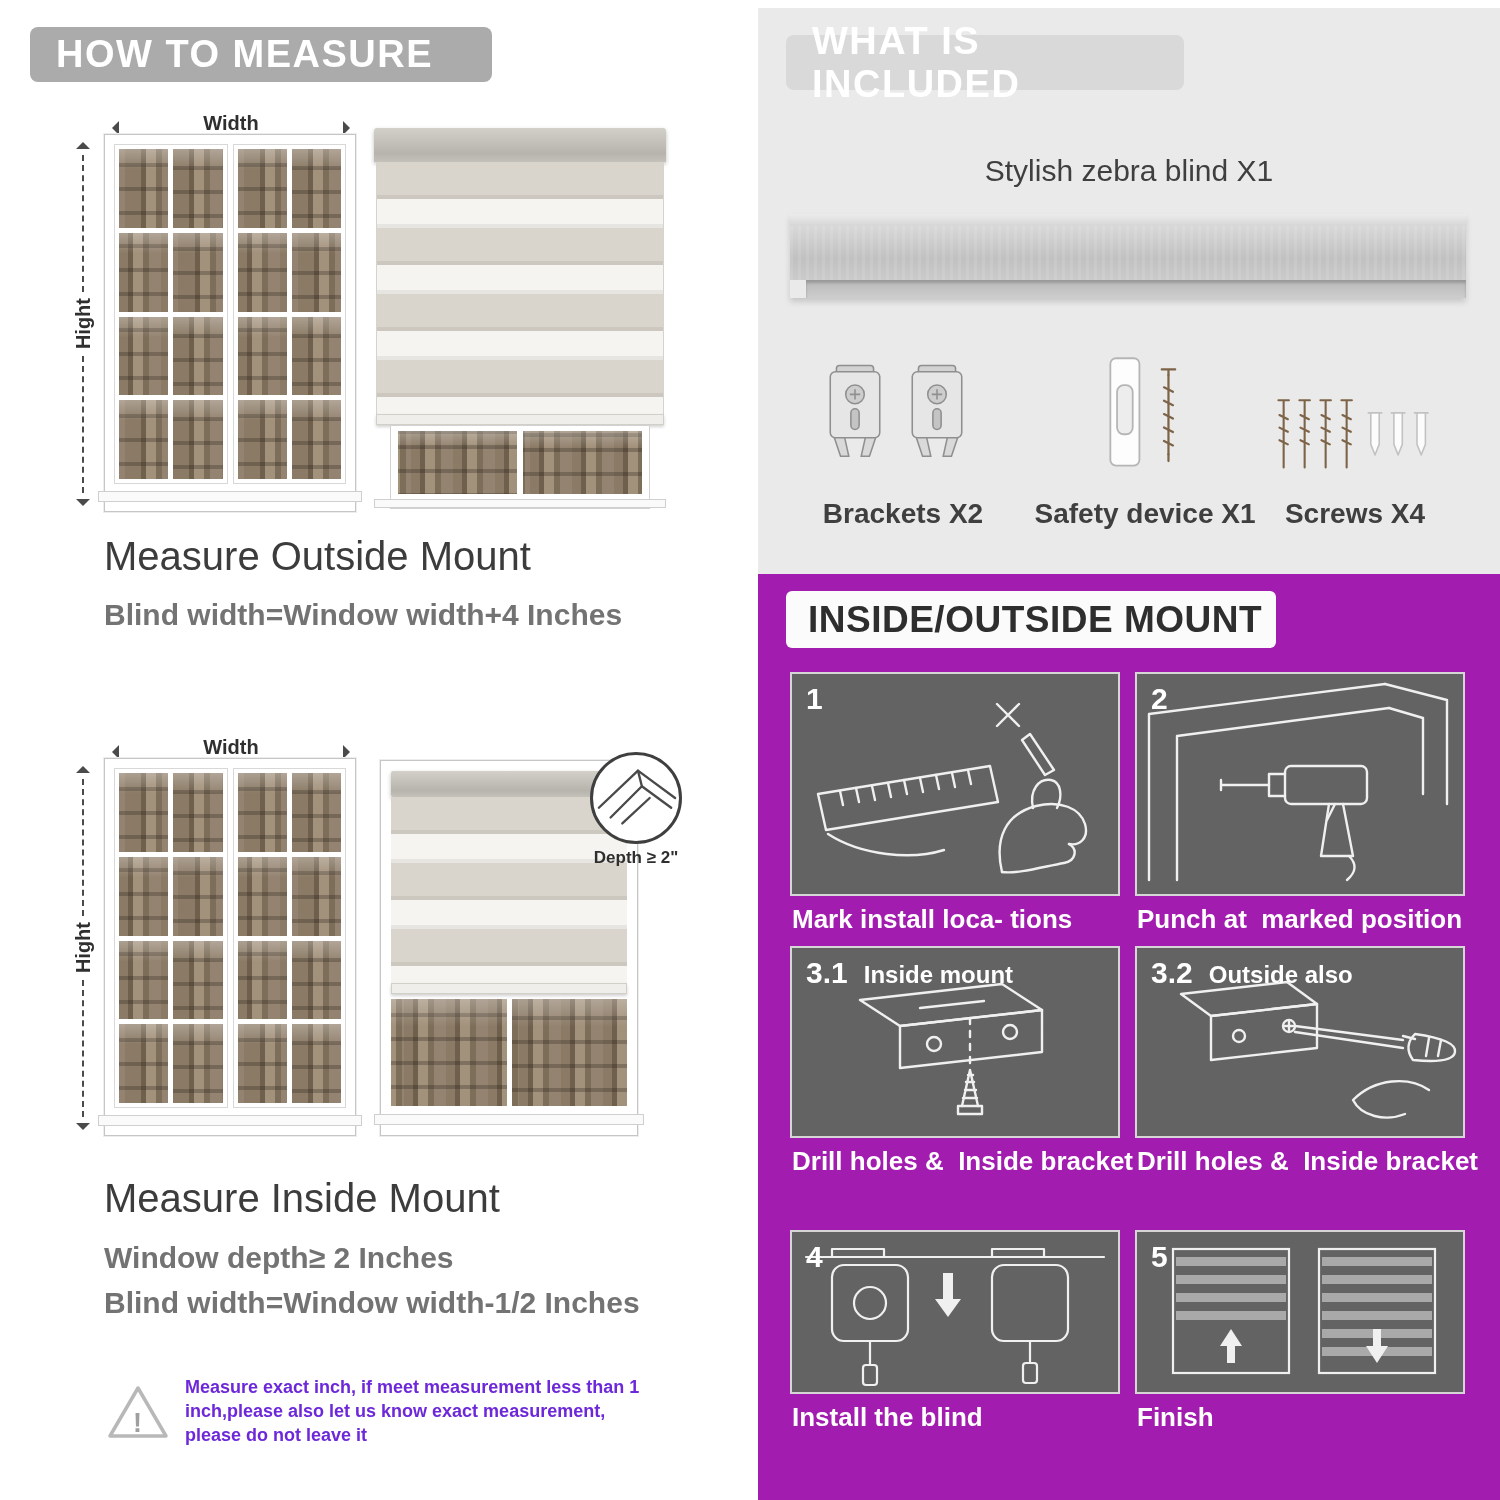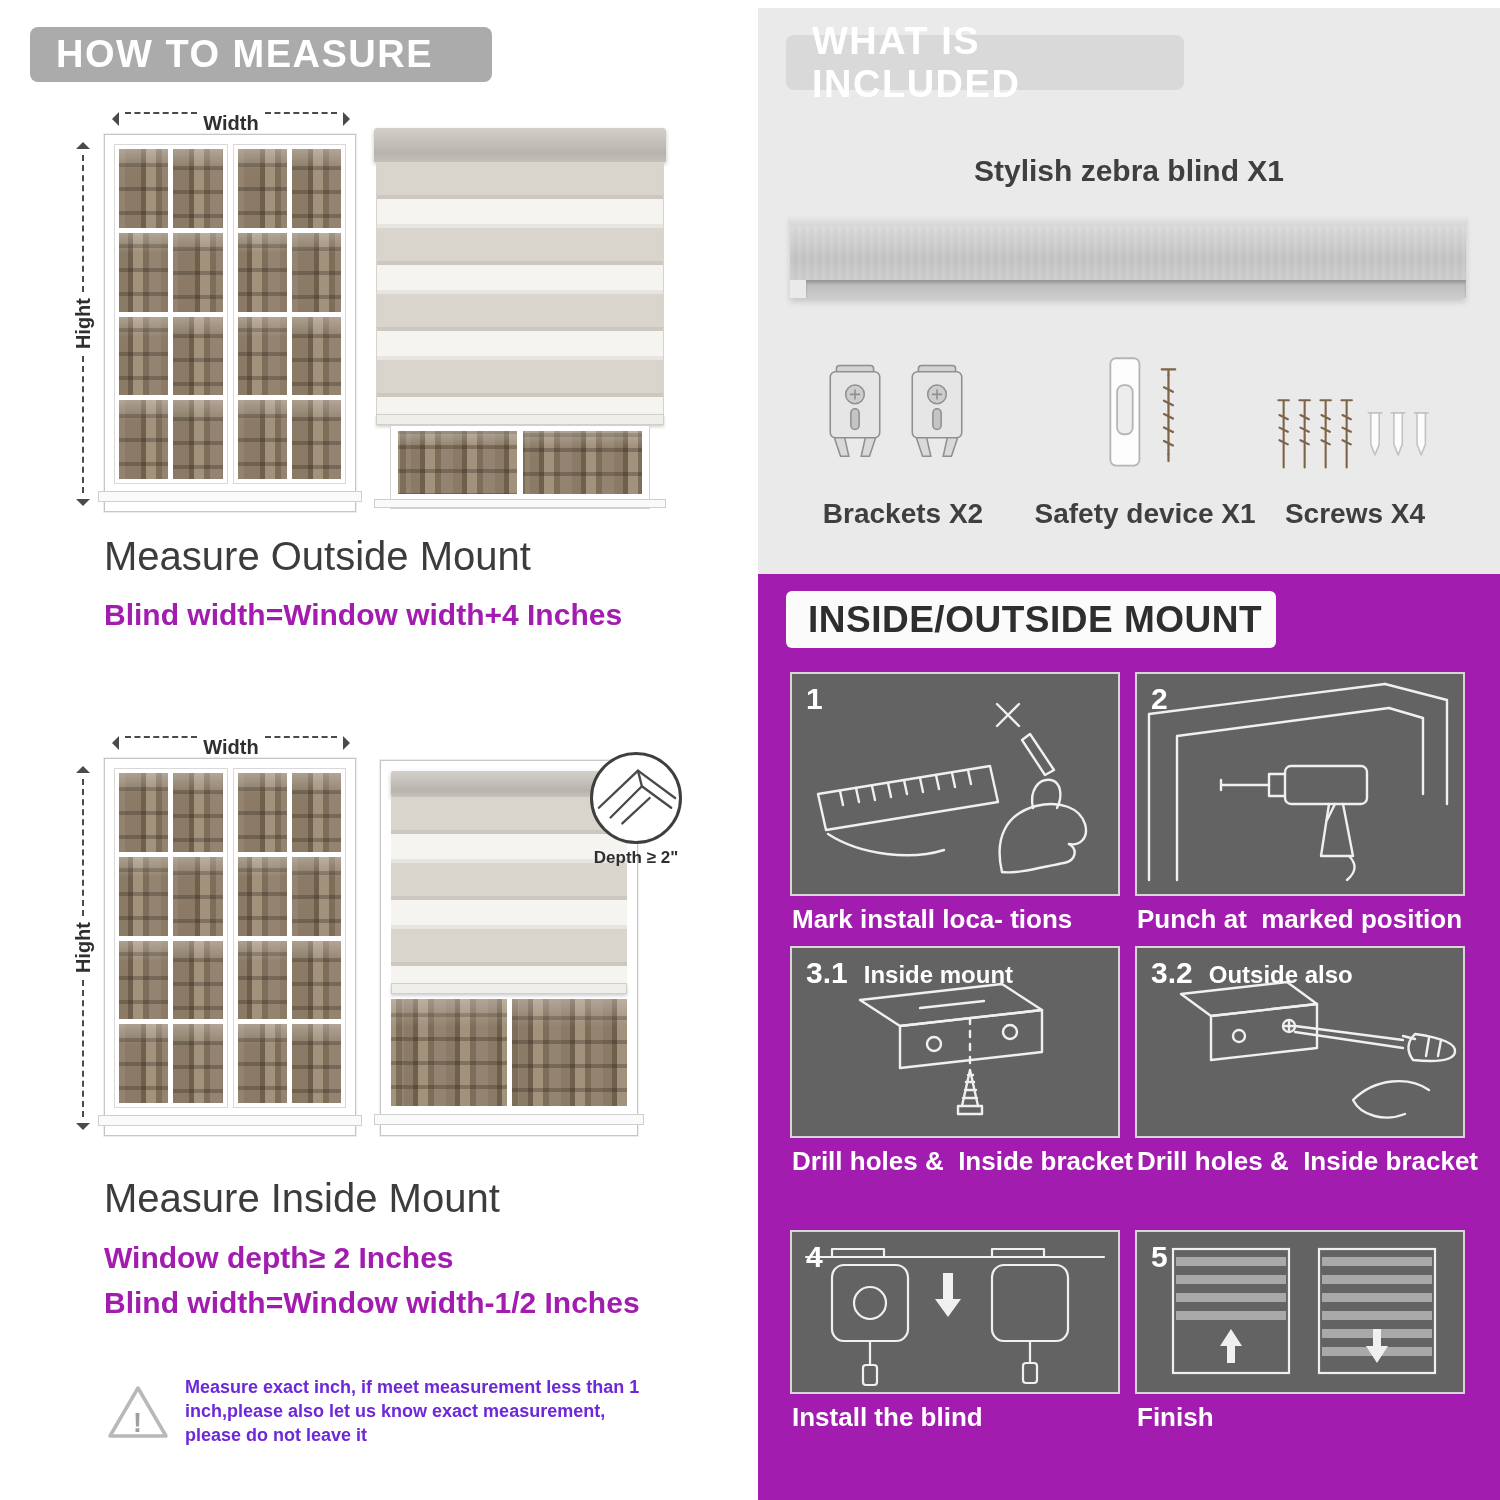--- a/index.html
+++ b/index.html
@@ -3,21 +3,21 @@
 <meta charset="utf-8">
 <style>
 *{margin:0;padding:0;box-sizing:border-box}
 body{font-family:"Liberation Sans","DejaVu Sans",sans-serif;background:#fff}
 #canvas{position:relative;width:1500px;height:1500px;background:#fff;overflow:hidden}
 .pill{position:absolute;display:flex;align-items:center;border-radius:8px;font-weight:bold;letter-spacing:1.5px}
 .pill-left{left:30px;top:27px;width:462px;height:55px;background:#ababab;color:#fff;font-size:38px;padding-left:26px}
 .pill-right{left:28px;top:27px;width:398px;height:55px;background:#d9d9d9;color:#fff;font-size:38px;padding-left:26px}
 .pill-mount{left:28px;top:17px;width:490px;height:57px;background:#fbfbfb;color:#2e2e2e;font-size:37px;padding-left:22px;border-radius:6px;letter-spacing:.5px}
 
-.dim-h{position:absolute;display:flex;align-items:flex-start;gap:6px}
+.dim-h{position:absolute;display:flex;align-items:flex-end;gap:6px}
 .dim-h .seg{flex:1;border-top:2px dashed #4a4a4a;height:0}
 .dim-v{position:absolute;display:flex;flex-direction:column;align-items:center;gap:6px;width:22px}
 .dim-v .seg{flex:1;border-left:2px dashed #4a4a4a;width:0}
 .dim-label{font-size:20px;font-weight:bold;color:#2f2f2f}
 .dim-label-v{writing-mode:vertical-rl;transform:rotate(180deg);font-size:20px;font-weight:bold;color:#2f2f2f}
 .arr{width:0;height:0;border:7px solid transparent}
 .arr.left{border-right-color:#4a4a4a;border-left-width:0}
 .arr.right{border-left-color:#4a4a4a;border-right-width:0}
 .arr.up{border-bottom-color:#4a4a4a;border-top-width:0}
 .arr.down{border-top-color:#4a4a4a;border-bottom-width:0}
@@ -47,28 +47,28 @@
 .win-in .cassette{height:26px;border-radius:2px}
 .win-in .shade{height:186px}
 .win-in .panes{flex:1;display:flex;gap:5px;padding-top:5px}
 .win-in .pane{flex:1}
 .win-in .wsill{margin:8px -17px 0}
 
 .detail{position:absolute;width:92px;height:92px;border:3px solid #3f3f3f;border-radius:50%;background:#fff;overflow:hidden}
 .depth-label{position:absolute;font-size:17px;font-weight:bold;color:#2f2f2f;text-align:center}
 
 .sec-title{position:absolute;font-size:40px;font-weight:normal;color:#3c3c3c}
-.gline{position:absolute;font-size:30px;font-weight:bold;color:#a21caf}
+.gline{position:absolute;font-size:30px;font-weight:bold;color:#737373}
 .note{position:absolute;width:470px;font-size:18px;font-weight:bold;color:#6d28d9;line-height:1.32}
 .warn-icon{position:absolute;width:64px;height:60px}
 .warn-mark{position:absolute;font-size:27px;font-weight:bold;color:#9f9f9f}
 
 .panel-light{position:absolute;left:758px;top:8px;width:742px;height:566px;background:#eaeaea}
 .panel-dark{position:absolute;left:758px;top:574px;width:742px;height:926px;background:#a21caf}
-.blind-label{position:absolute;left:0;right:0;top:146px;text-align:center;font-size:30px;font-weight:bold;color:#3f3f3f}
+.blind-label{position:absolute;left:0;right:0;top:146px;text-align:center;font-size:30px;font-weight:normal;color:#3f3f3f}
 .headrail{position:absolute;left:32px;top:206px;width:676px;box-shadow:0 4px 6px rgba(0,0,0,.15)}
 .hr-top{height:12px;background:linear-gradient(180deg,#ececec,#d6d6d6)}
 .hr-front{height:54px;background:
  repeating-linear-gradient(90deg,rgba(255,255,255,.10) 0 3px,rgba(0,0,0,0) 3px 8px),
  linear-gradient(180deg,#d8d8d8,#c1c1c1 60%,#cbcbcb)}
 .hr-lip{height:18px;margin-left:16px;background:linear-gradient(180deg,#b9b9b9,#cdcdcd);box-shadow:inset 0 3px 3px rgba(0,0,0,.18)}
 .inc-icon{position:absolute}
 .inc-label{position:absolute;top:490px;text-align:center;font-size:28px;font-weight:bold;color:#3f3f3f}
 
 .step-panel{position:absolute;width:330px;background:#636363;border:2px solid #d6d6d6}

